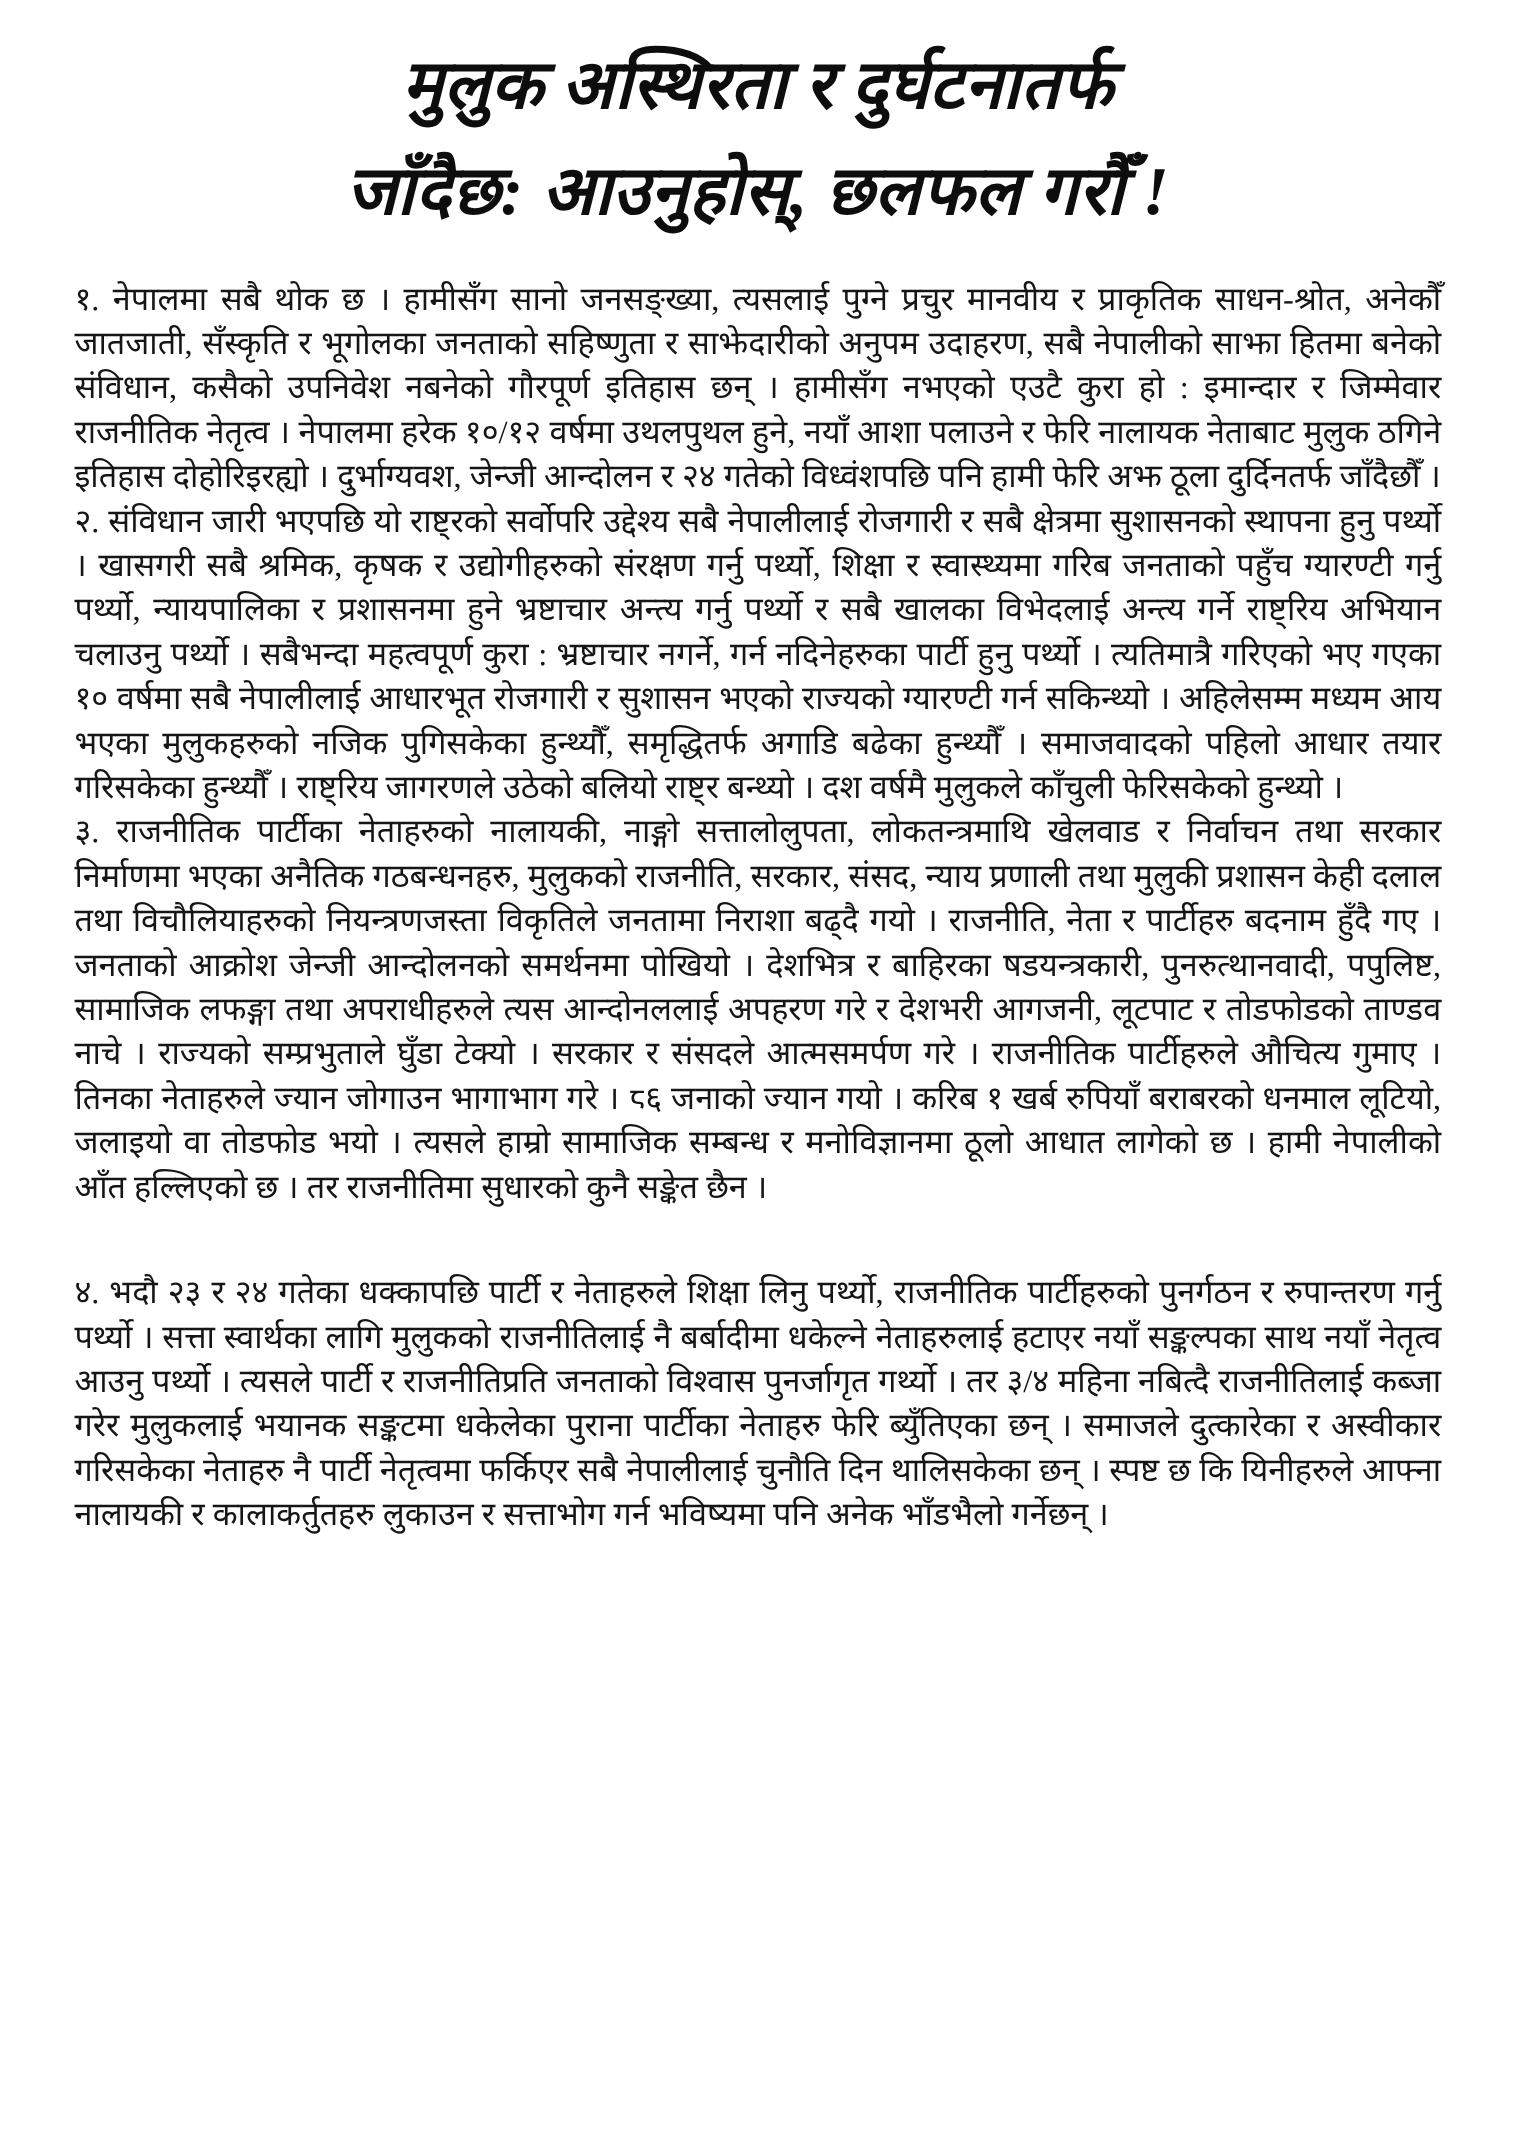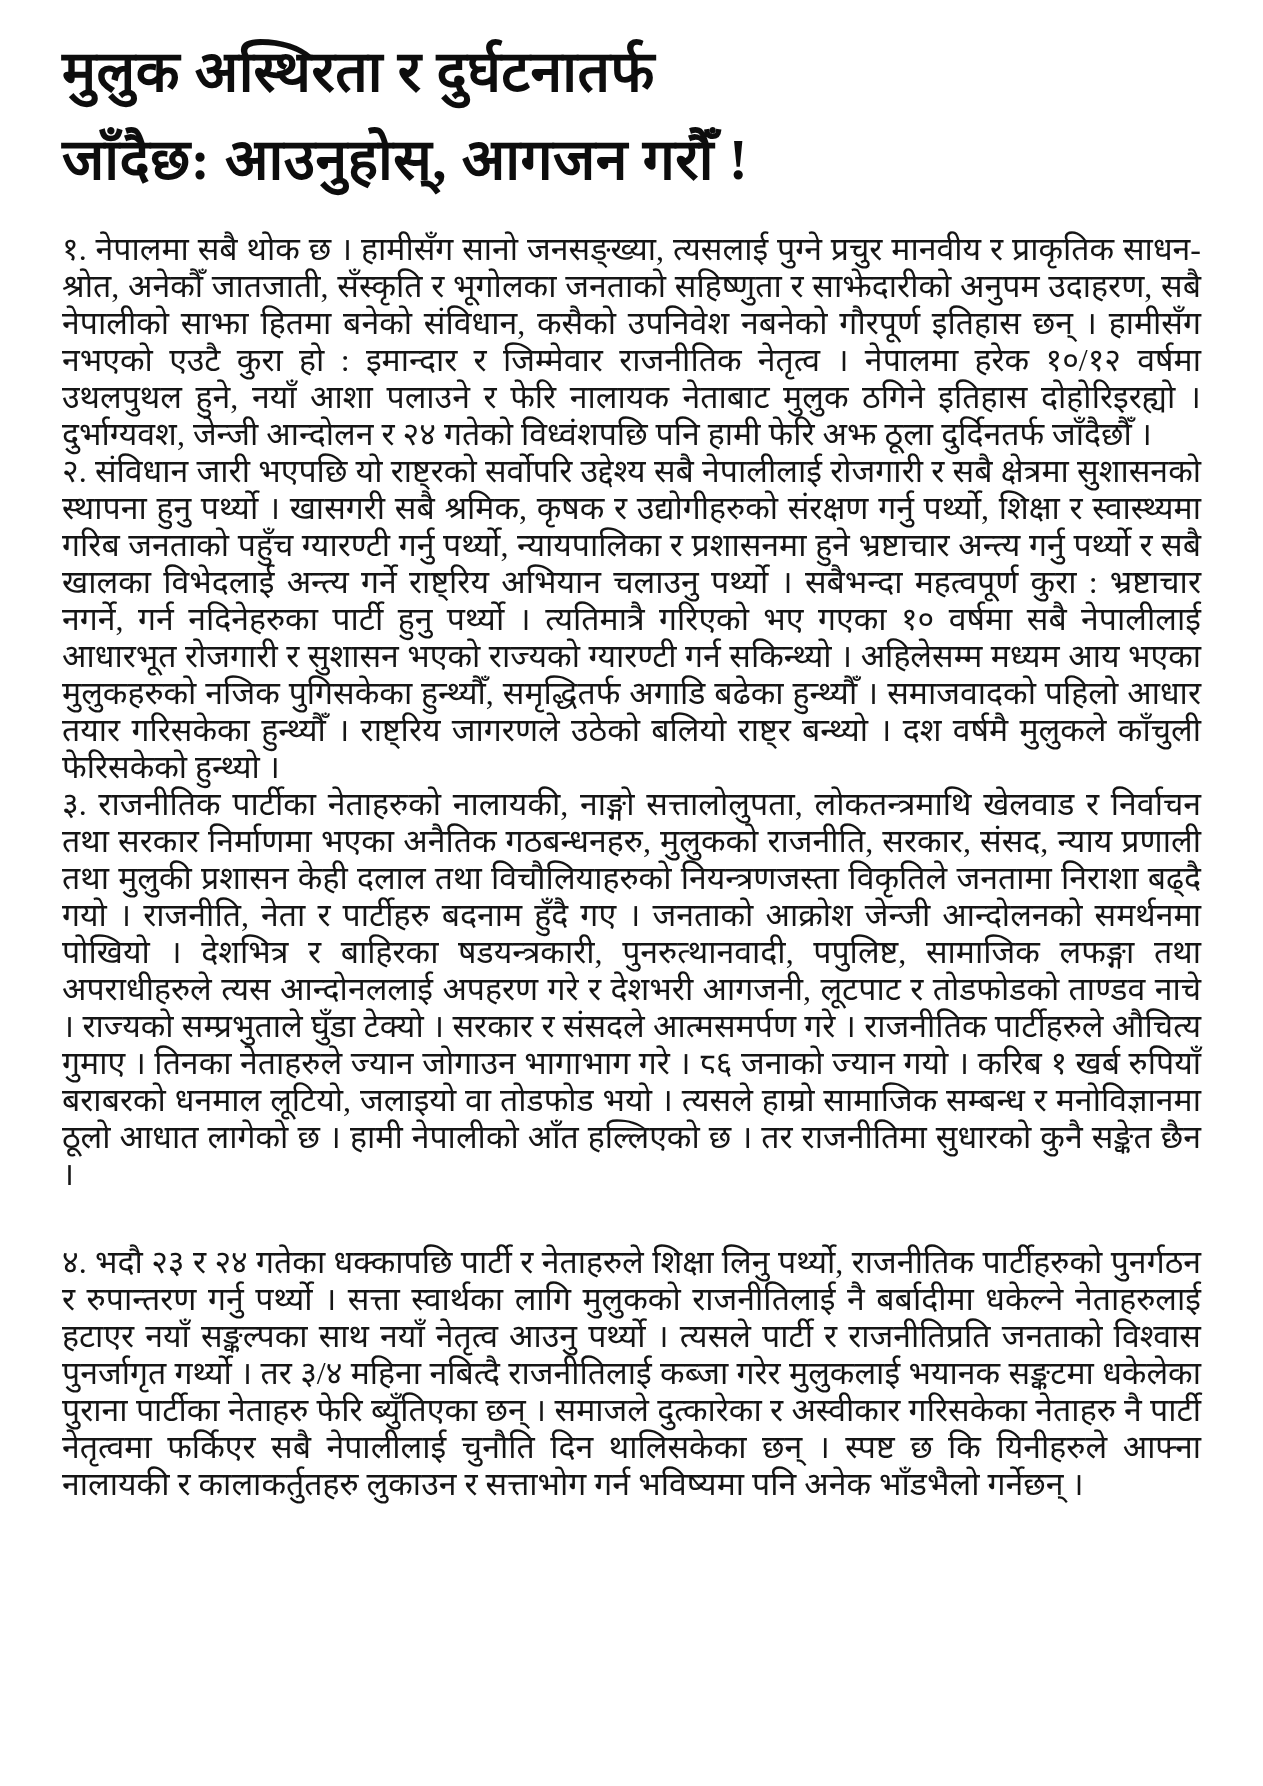--- a/index.html
+++ b/index.html
@@ -15,49 +15,50 @@
   }
   .page {
     box-sizing: border-box;
     width: 1263px;
     min-height: 1786px;
     padding: 28px 62px 40px 62px;
     background: #ffffff;
   }
   .doc-title {
     margin: 0 0 26px 0;
-    text-align: left;
+    text-align: center;
     font-weight: 700;
     font-size: 57px;
     line-height: 1.55;
     color: #0d0d0d;
     letter-spacing: 0.5px;
+    font-style: italic;
   }
   .doc-title .title-line {
     display: block;
   }
   .body-text p {
     margin: 0;
-    font-size: 32px;
+    font-size: 27px;
     line-height: 37px;
     text-align: justify;
     color: #151515;
   }
   .body-text p.gap-before {
     margin-top: 51px;
   }
 </style>
 </head>
 <body>
 
 <div class="page">
 
   <h1 class="doc-title">
     <span class="title-line">मुलुक अस्थिरता र दुर्घटनातर्फ</span>
-    <span class="title-line">जाँदैछ: आउनुहोस्, आगजन गरौँ !</span>
+    <span class="title-line">जाँदैछ: आउनुहोस्, छलफल गरौँ !</span>
   </h1>
 
   <div class="body-text">
     <p>१. नेपालमा सबै थोक छ । हामीसँग सानो जनसङ्ख्या, त्यसलाई पुग्ने प्रचुर मानवीय र प्राकृतिक साधन-श्रोत, अनेकौँ जातजाती, सँस्कृति र भूगोलका जनताको सहिष्णुता र साझेदारीको अनुपम उदाहरण, सबै नेपालीको साझा हितमा बनेको संविधान, कसैको उपनिवेश नबनेको गौरपूर्ण इतिहास छन् । हामीसँग नभएको एउटै कुरा हो : इमान्दार र जिम्मेवार राजनीतिक नेतृत्व । नेपालमा हरेक १०/१२ वर्षमा उथलपुथल हुने, नयाँ आशा पलाउने र फेरि नालायक नेताबाट मुलुक ठगिने इतिहास दोहोरिइरह्यो । दुर्भाग्यवश, जेन्जी आन्दोलन र २४ गतेको विध्वंशपछि पनि हामी फेरि अझ ठूला दुर्दिनतर्फ जाँदैछौँ ।</p>
     <p>२. संविधान जारी भएपछि यो राष्ट्रको सर्वोपरि उद्देश्य सबै नेपालीलाई रोजगारी र सबै क्षेत्रमा सुशासनको स्थापना हुनु पर्थ्यो । खासगरी सबै श्रमिक, कृषक र उद्योगीहरुको संरक्षण गर्नु पर्थ्यो, शिक्षा र स्वास्थ्यमा गरिब जनताको पहुँच ग्यारण्टी गर्नु पर्थ्यो, न्यायपालिका र प्रशासनमा हुने भ्रष्टाचार अन्त्य गर्नु पर्थ्यो र सबै खालका विभेदलाई अन्त्य गर्ने राष्ट्रिय अभियान चलाउनु पर्थ्यो । सबैभन्दा महत्वपूर्ण कुरा : भ्रष्टाचार नगर्ने, गर्न नदिनेहरुका पार्टी हुनु पर्थ्यो । त्यतिमात्रै गरिएको भए गएका १० वर्षमा सबै नेपालीलाई आधारभूत रोजगारी र सुशासन भएको राज्यको ग्यारण्टी गर्न सकिन्थ्यो । अहिलेसम्म मध्यम आय भएका मुलुकहरुको नजिक पुगिसकेका हुन्थ्यौँ, समृद्धितर्फ अगाडि बढेका हुन्थ्यौँ । समाजवादको पहिलो आधार तयार गरिसकेका हुन्थ्यौँ । राष्ट्रिय जागरणले उठेको बलियो राष्ट्र बन्थ्यो । दश वर्षमै मुलुकले काँचुली फेरिसकेको हुन्थ्यो ।</p>
     <p>३. राजनीतिक पार्टीका नेताहरुको नालायकी, नाङ्गो सत्तालोलुपता, लोकतन्त्रमाथि खेलवाड र निर्वाचन तथा सरकार निर्माणमा भएका अनैतिक गठबन्धनहरु, मुलुकको राजनीति, सरकार, संसद, न्याय प्रणाली तथा मुलुकी प्रशासन केही दलाल तथा विचौलियाहरुको नियन्त्रणजस्ता विकृतिले जनतामा निराशा बढ्दै गयो । राजनीति, नेता र पार्टीहरु बदनाम हुँदै गए । जनताको आक्रोश जेन्जी आन्दोलनको समर्थनमा पोखियो । देशभित्र र बाहिरका षडयन्त्रकारी, पुनरुत्थानवादी, पपुलिष्ट, सामाजिक लफङ्गा तथा अपराधीहरुले त्यस आन्दोनललाई अपहरण गरे र देशभरी आगजनी, लूटपाट र तोडफोडको ताण्डव नाचे । राज्यको सम्प्रभुताले घुँडा टेक्यो । सरकार र संसदले आत्मसमर्पण गरे । राजनीतिक पार्टीहरुले औचित्य गुमाए । तिनका नेताहरुले ज्यान जोगाउन भागाभाग गरे । ८६ जनाको ज्यान गयो । करिब १ खर्ब रुपियाँ बराबरको धनमाल लूटियो, जलाइयो वा तोडफोड भयो । त्यसले हाम्रो सामाजिक सम्बन्ध र मनोविज्ञानमा ठूलो आधात लागेको छ । हामी नेपालीको आँत हल्लिएको छ । तर राजनीतिमा सुधारको कुनै सङ्केत छैन ।</p>
     <p class="gap-before">४. भदौ २३ र २४ गतेका धक्कापछि पार्टी र नेताहरुले शिक्षा लिनु पर्थ्यो, राजनीतिक पार्टीहरुको पुनर्गठन र रुपान्तरण गर्नु पर्थ्यो । सत्ता स्वार्थका लागि मुलुकको राजनीतिलाई नै बर्बादीमा धकेल्ने नेताहरुलाई हटाएर नयाँ सङ्कल्पका साथ नयाँ नेतृत्व आउनु पर्थ्यो । त्यसले पार्टी र राजनीतिप्रति जनताको विश्वास पुनर्जागृत गर्थ्यो । तर ३/४ महिना नबित्दै राजनीतिलाई कब्जा गरेर मुलुकलाई भयानक सङ्कटमा धकेलेका पुराना पार्टीका नेताहरु फेरि ब्युँतिएका छन् । समाजले दुत्कारेका र अस्वीकार गरिसकेका नेताहरु नै पार्टी नेतृत्वमा फर्किएर सबै नेपालीलाई चुनौति दिन थालिसकेका छन् । स्पष्ट छ कि यिनीहरुले आफ्ना नालायकी र कालाकर्तुतहरु लुकाउन र सत्ताभोग गर्न भविष्यमा पनि अनेक भाँडभैलो गर्नेछन् ।</p>
   </div>
 
 </div>

